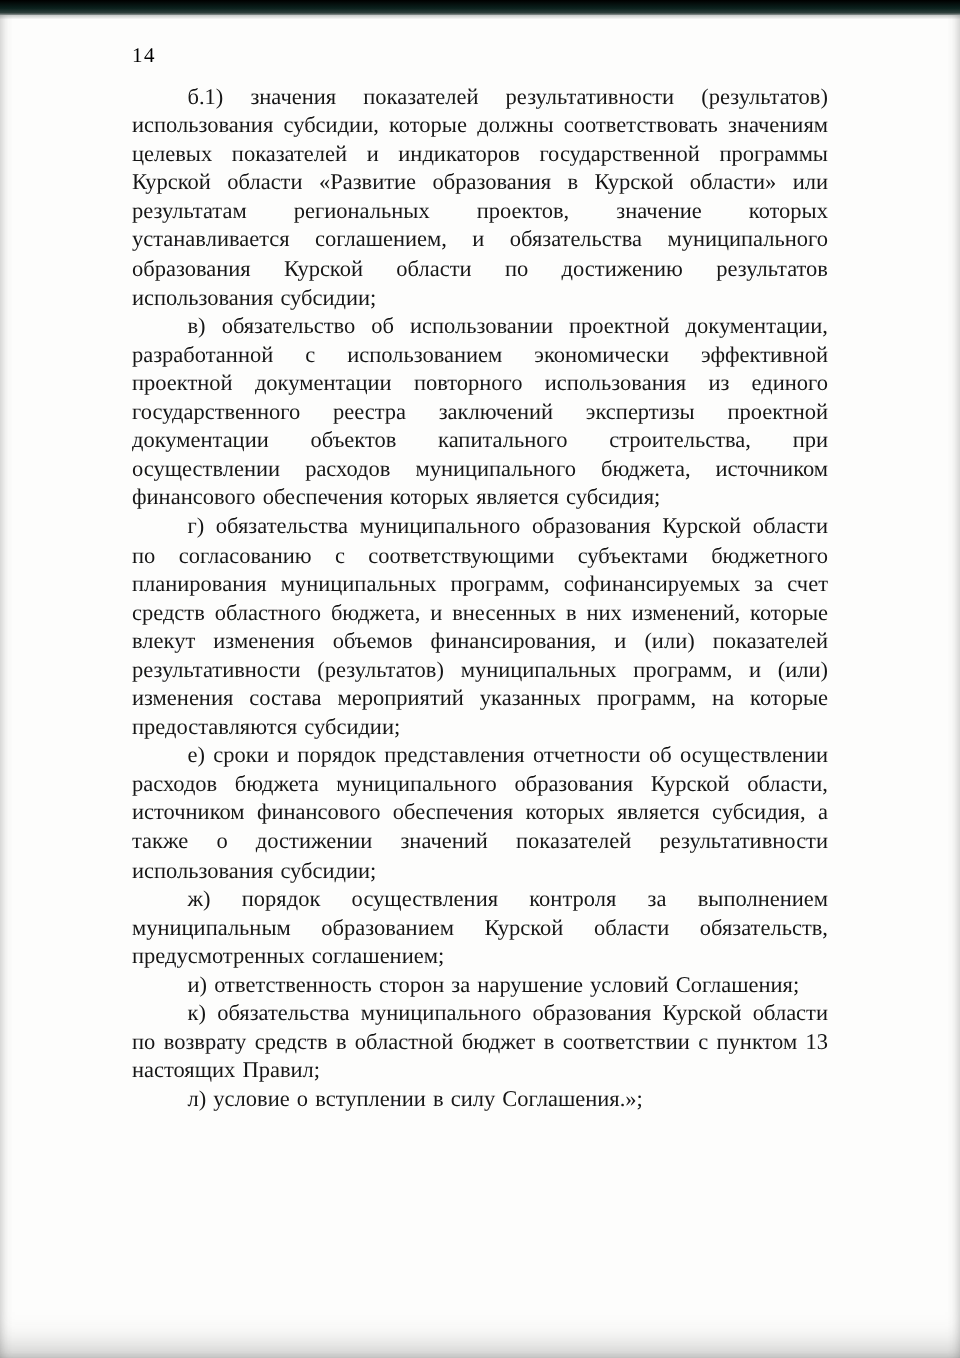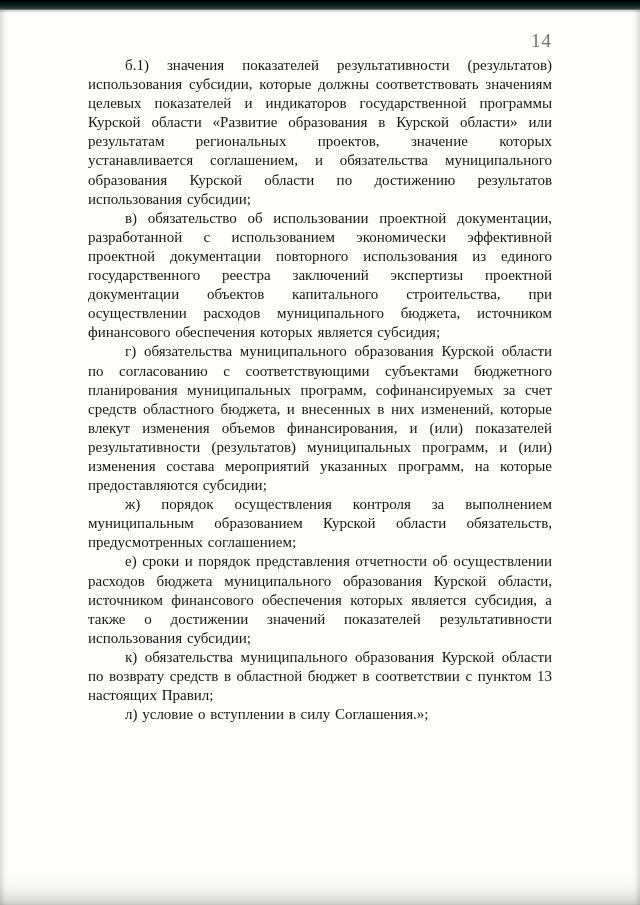--- a/index.html
+++ b/index.html
@@ -31,24 +31,24 @@
     position: absolute;
     left: 0; right: 0; top: 10px;
     height: 3px;
     background: linear-gradient(180deg, rgba(90,100,98,0.35), rgba(255,255,255,0));
   }
   .page-number {
     position: absolute;
     top: 30px;
     left: 88px;
     width: 464px;
-    text-align: right;
-    font-size: 19px;
+    text-align: left;
+    font-size: 14px;
     letter-spacing: 1px;
-    color: #737373;
+    color: #000000;
   }
   .text-block {
     position: absolute;
     top: 56px;
     left: 88px;
     width: 464px;
     font-size: 15px;
     line-height: 19.1px;
     text-align: justify;
   }
@@ -66,18 +66,19 @@
 <body>
 
 <div class="scan-top-bar"></div>
 
 <div class="page-number">14</div>
 
 <div class="text-block">
   <p>б.1) значения показателей результативности (результатов) использования субсидии, которые должны соответствовать значениям целевых показателей и индикаторов государственной программы Курской области «Развитие образования в Курской области» или результатам региональных проектов, значение которых устанавливается соглашением, и обязательства муниципального образования Курской области по достижению результатов использования субсидии;</p>
   <p>в) обязательство об использовании проектной документации, разработанной с использованием экономически эффективной проектной документации повторного использования из единого государственного реестра заключений экспертизы проектной документации объектов капитального строительства, при осуществлении расходов муниципального бюджета, источником финансового обеспечения которых является субсидия;</p>
   <p>г) обязательства муниципального образования Курской области по согласованию с соответствующими субъектами бюджетного планирования муниципальных программ, софинансируемых за счет средств областного бюджета, и внесенных в них изменений, которые влекут изменения объемов финансирования, и (или) показателей результативности (результатов) муниципальных программ, и (или) изменения состава мероприятий указанных программ, на которые предоставляются субсидии;</p>
+  <p>е) сроки и порядок представления отчетности об осуществлении расходов бюджета муниципального образования Курской области, источником финансового обеспечения которых является субсидия, а также о достижении значений показателей результативности использования субсидии;</p>
   <p>ж) порядок осуществления контроля за выполнением муниципальным образованием Курской области обязательств, предусмотренных соглашением;</p>
-  <p>е) сроки и порядок представления отчетности об осуществлении расходов бюджета муниципального образования Курской области, источником финансового обеспечения которых является субсидия, а также о достижении значений показателей результативности использования субсидии;</p>
+  <p>и) ответственность сторон за нарушение условий Соглашения;</p>
   <p>к) обязательства муниципального образования Курской области по возврату средств в областной бюджет в соответствии с пунктом 13 настоящих Правил;</p>
   <p>л) условие о вступлении в силу Соглашения.»;</p>
 
 </div>
 
 </body></html>

